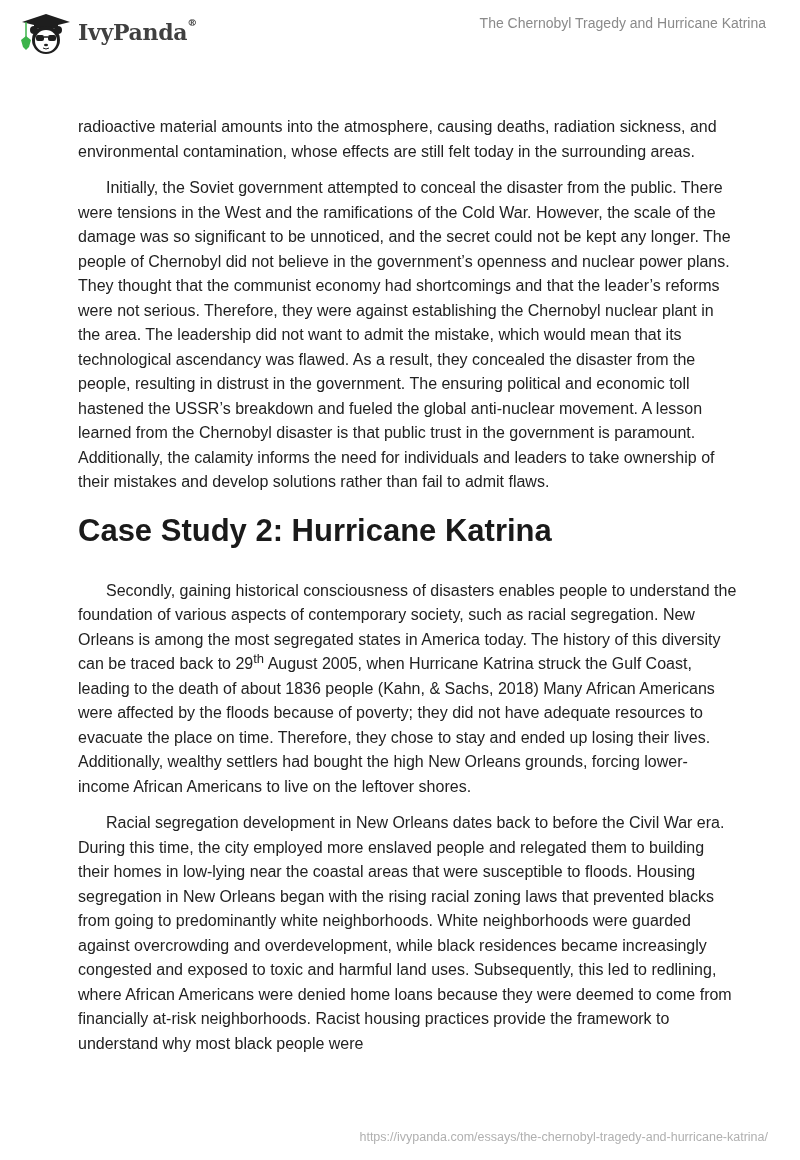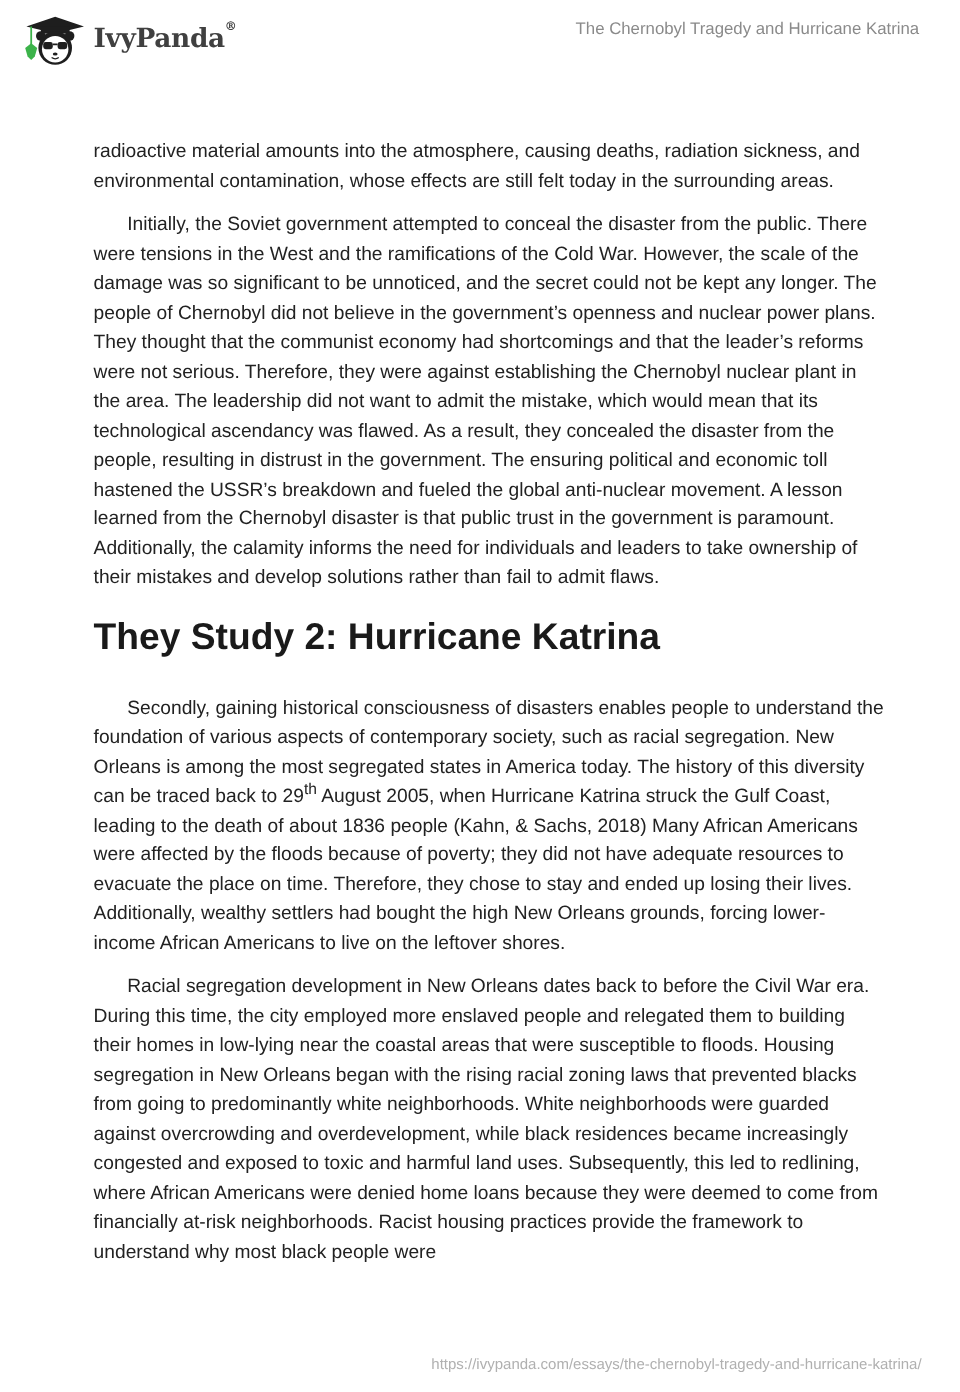--- a/index.html
+++ b/index.html
@@ -45,20 +45,20 @@
     </svg>
     <span class="logo-text"><span>IvyPanda</span><sup>®</sup></span>
   </div>
   <div class="doc-title">The Chernobyl Tragedy and Hurricane Katrina</div>
 </div>
 
 <div class="content">
   <p>radioactive material amounts into the atmosphere, causing deaths, radiation sickness, and environmental contamination, whose effects are still felt today in the surrounding areas.</p>
   <p class="indent">Initially, the Soviet government attempted to conceal the disaster from the public. There were tensions in the West and the ramifications of the Cold War. However, the scale of the damage was so significant to be unnoticed, and the secret could not be kept any longer. The people of Chernobyl did not believe in the government’s openness and nuclear power plans. They thought that the communist economy had shortcomings and that the leader’s reforms were not serious. Therefore, they were against establishing the Chernobyl nuclear plant in the area. The leadership did not want to admit the mistake, which would mean that its technological ascendancy was flawed. As a result, they concealed the disaster from the people, resulting in distrust in the government. The ensuring political and economic toll hastened the USSR’s breakdown and fueled the global anti-nuclear movement. A lesson learned from the Chernobyl disaster is that public trust in the government is paramount. Additionally, the calamity informs the need for individuals and leaders to take ownership of their mistakes and develop solutions rather than fail to admit flaws.</p>
 
-  <h2>They Study 2: Hurricane Katrina</h2>
+  <h2>Case Study 2: Hurricane Katrina</h2>
 
   <p class="indent"><span>Secondly, gaining historical consciousness of disasters enables people to understand the foundation of various aspects of contemporary society, such as racial segregation. New Orleans is among the most segregated states in America today. The history of this diversity can be traced back to 29</span><sup class="th">th</sup><span> August 2005, when Hurricane Katrina struck the Gulf Coast, leading to the death of about 1836 people (Kahn, &amp; Sachs, 2018) Many African Americans were affected by the floods because of poverty; they did not have adequate resources to evacuate the place on time. Therefore, they chose to stay and ended up losing their lives. Additionally, wealthy settlers had bought the high New Orleans grounds, forcing lower-income African Americans to live on the leftover shores.</span></p>
 
   <p class="indent">Racial segregation development in New Orleans dates back to before the Civil War era. During this time, the city employed more enslaved people and relegated them to building their homes in low-lying near the coastal areas that were susceptible to floods. Housing segregation in New Orleans began with the rising racial zoning laws that prevented blacks from going to predominantly white neighborhoods. White neighborhoods were guarded against overcrowding and overdevelopment, while black residences became increasingly congested and exposed to toxic and harmful land uses. Subsequently, this led to redlining, where African Americans were denied home loans because they were deemed to come from financially at-risk neighborhoods. Racist housing practices provide the framework to understand why most black people were</p>
 </div>
 
 <div class="footer-url">https://ivypanda.com/essays/the-chernobyl-tragedy-and-hurricane-katrina/</div>
 
 </body></html>

